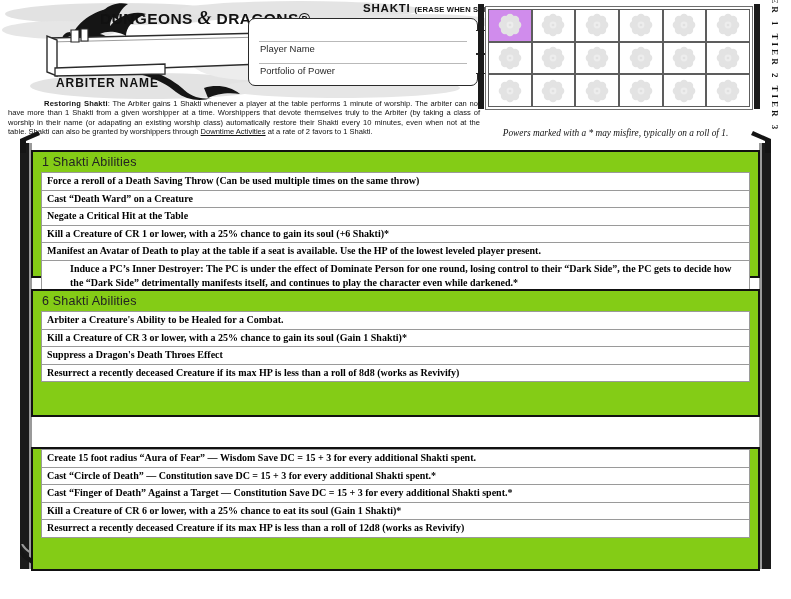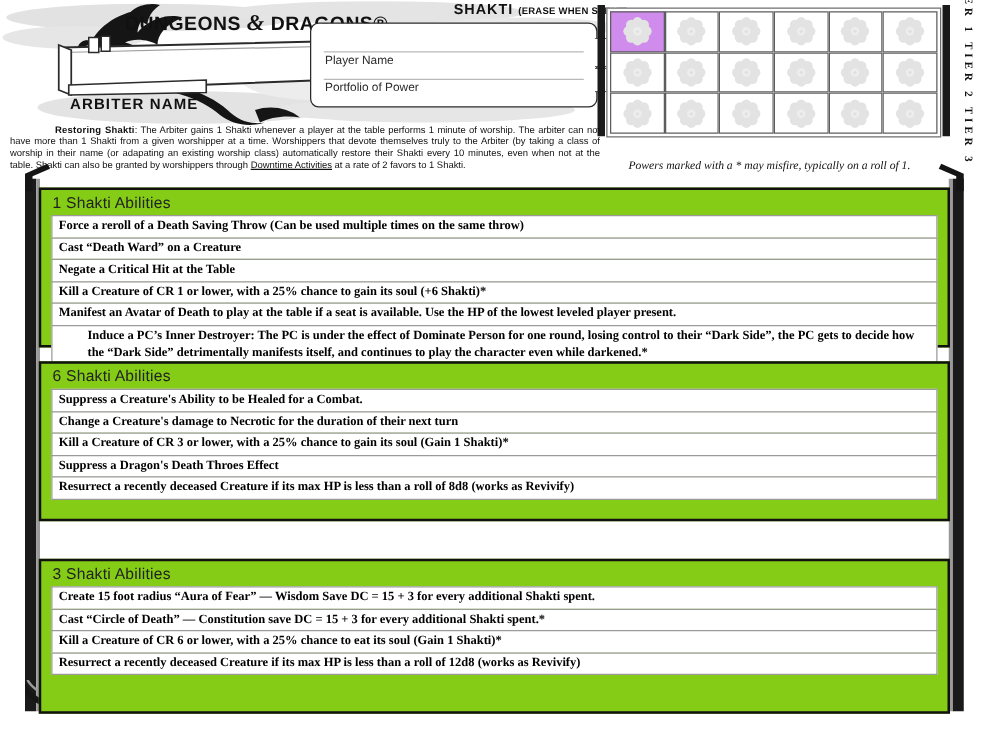--- a/index.html
+++ b/index.html
@@ -681,31 +681,30 @@
         <div class="ability">Negate a Critical Hit at the Table</div>
         <div class="ability">Kill a Creature of CR 1 or lower, with a 25% chance to gain its soul (+6 Shakti)*</div>
         <div class="ability">Manifest an Avatar of Death to play at the table if a seat is available. Use the HP of the lowest leveled player present.</div>
         <div class="ability tall">Induce a PC’s Inner Destroyer: The PC is under the effect of Dominate Person for one round, losing control to their “Dark Side”, the PC gets to decide how the “Dark Side” detrimentally manifests itself, and continues to play the character even while darkened.*</div>
       </div>
   </div>
 
   <div class="section" id="sec2">
     <div class="section-title">6 Shakti Abilities</div>
     <div class="ability-list" id="list-1">
-        <div class="ability">Suppress a Creature's Ability to be Healed for a Combat.</div>
-        <div class="ability">Change a Creature's damage to Necrotic for the duration of their next turn</div>
+        <div class="ability">Arbiter a Creature's Ability to be Healed for a Combat.</div>
         <div class="ability">Kill a Creature of CR 3 or lower, with a 25% chance to gain its soul (Gain 1 Shakti)*</div>
         <div class="ability">Suppress a Dragon's Death Throes Effect</div>
         <div class="ability">Resurrect a recently deceased Creature if its max HP is less than a roll of 8d8 (works as Revivify)</div>
       </div>
   </div>
 
   <div class="section" id="sec3">
-    <div class="section-title">3 Shakti Abilities</div>
     <div class="ability-list" id="list-2">
         <div class="ability">Create 15 foot radius “Aura of Fear” — Wisdom Save DC = 15 + 3 for every additional Shakti spent.</div>
         <div class="ability">Cast “Circle of Death” — Constitution save DC = 15 + 3 for every additional Shakti spent.*</div>
+        <div class="ability">Cast “Finger of Death” Against a Target — Constitution Save DC = 15 + 3 for every additional Shakti spent.*</div>
         <div class="ability">Kill a Creature of CR 6 or lower, with a 25% chance to eat its soul (Gain 1 Shakti)*</div>
         <div class="ability">Resurrect a recently deceased Creature if its max HP is less than a roll of 12d8 (works as Revivify)</div>
       </div>
   </div>
 
 </div>
 
 </body></html>

